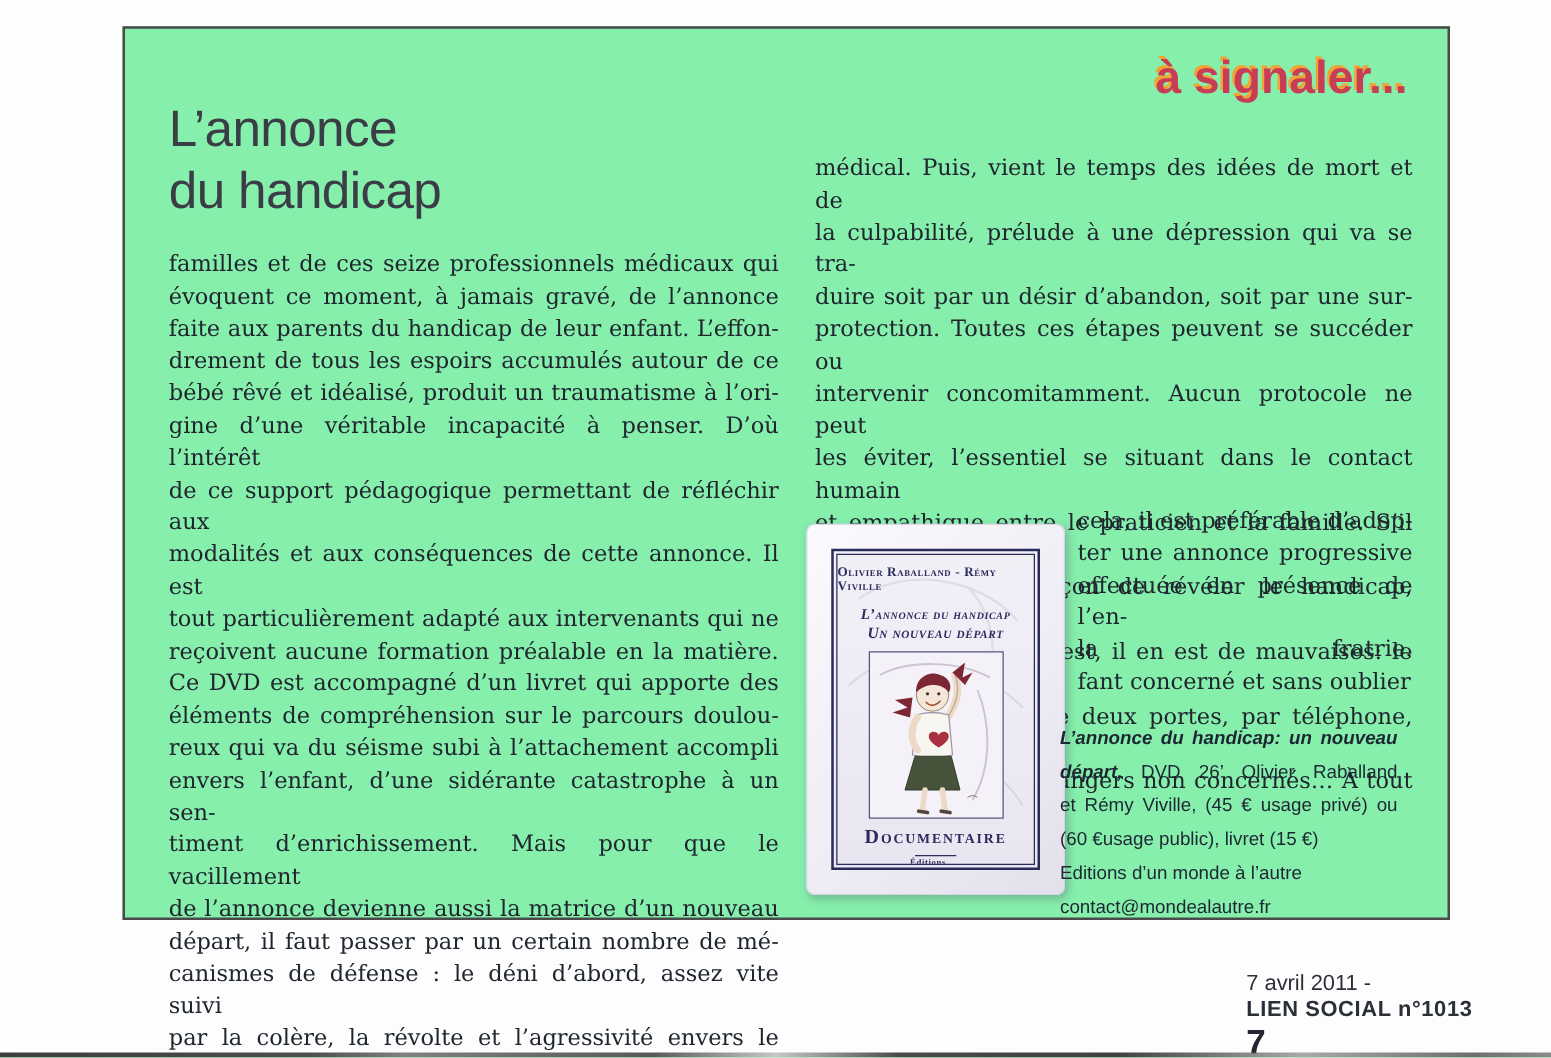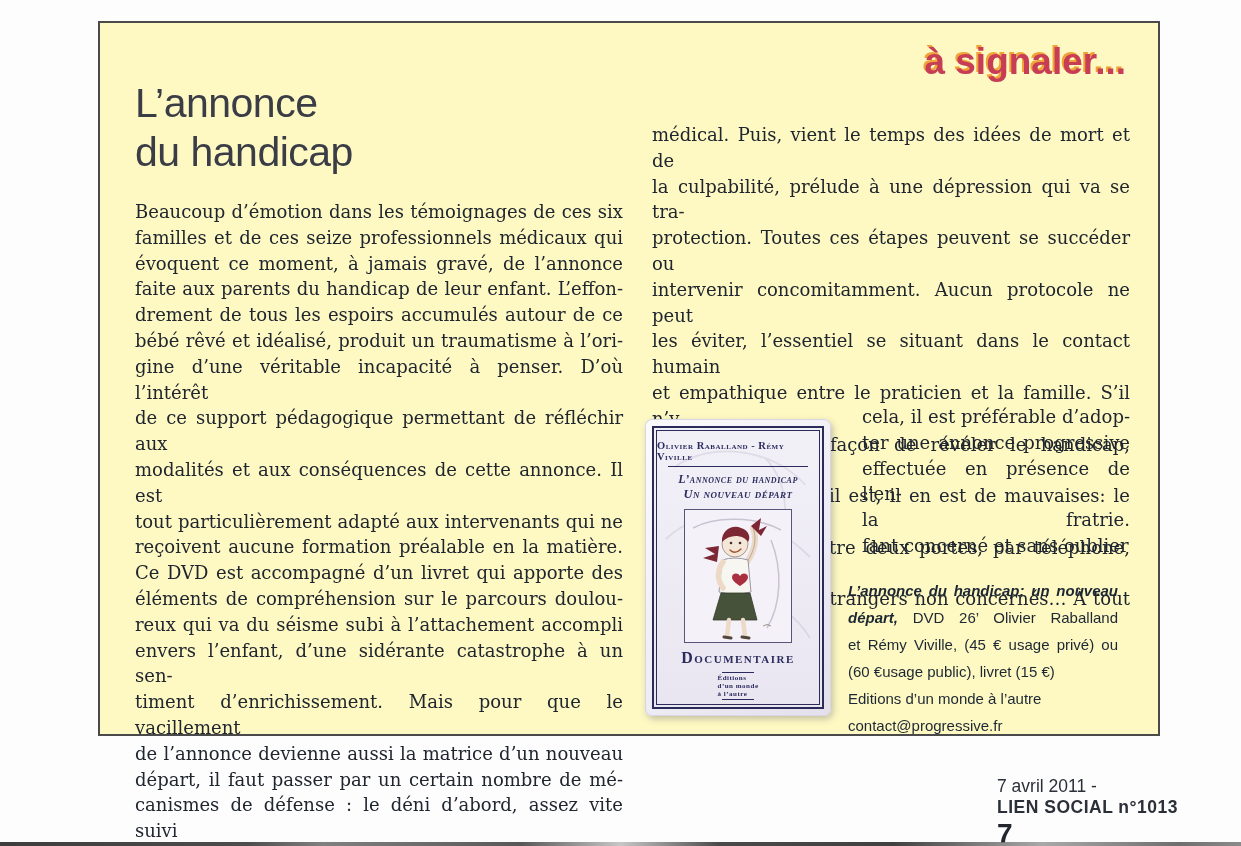--- a/index.html
+++ b/index.html
@@ -4,21 +4,21 @@
 <style>
   html,body{margin:0;padding:0;}
   body{
     width:1241px;height:846px;position:relative;overflow:hidden;
     background:#fdfdfd;
     font-family:"Liberation Sans",sans-serif;
   }
   
   .panel{
     position:absolute;left:98px;top:21px;width:1062px;height:715px;
-    background:#fef9c3;
+    background:#86efac;
     border:2px solid #4a4a4a;
     box-sizing:border-box;
   }
   
   .signal{
     position:absolute;top:18px;right:32px;
     font-family:"Liberation Sans",sans-serif;
     font-size:37px;font-weight:600;letter-spacing:0px;
     color:#c63d55;
     text-shadow:-2px -2px 0 #f0a336;
@@ -36,26 +36,26 @@
     font-family:"DejaVu Serif","Liberation Serif",serif;
     font-size:18px;line-height:25.8px;color:#20262f;
   }
   .col-left{left:35px;top:176px;width:488px;}
   .col-right{left:552px;top:99px;width:478px;}
   .wrapblock{left:762px;top:381px;width:268px;}
   .tline{text-align:justify;text-align-last:justify;}
   .wrapblock .tline:last-child{text-align-last:left;}
   
   .dvd{
-    position:absolute;left:545px;top:396px;width:186px;height:297px;
+    position:absolute;left:545px;top:396px;width:207px;height:297px;
     background:linear-gradient(135deg,#fbfafd 0%,#efedf5 55%,#e3e0ec 100%);
     border-radius:7px;
     box-shadow:2px 3px 7px rgba(60,60,90,0.30), inset 0 0 0 1px #d9d6e3;
     box-sizing:border-box;
-    padding:7px;
+    padding:20px;
   }
   .dvd-frame{
     width:100%;height:100%;box-sizing:border-box;
     border:2px solid #2b2b5a;
     padding:2px;
     background:linear-gradient(180deg,#f2f0f7,#e9e6f1);
   }
   .dvd-frame-inner{
     width:100%;height:100%;box-sizing:border-box;
     border:1px solid #2b2b5a;
@@ -111,21 +111,20 @@
 <div class="panel">
 
   <div class="signal">à signaler...</div>
 
   <div class="title">
     <div>L’annonce</div>
     <div>du handicap</div>
   </div>
 
   <div class="textcol col-left">
-      <div class="tline">Beaucoup d’émotion dans les témoignages de ces six</div>
       <div class="tline">familles et de ces seize professionnels médicaux qui</div>
       <div class="tline">évoquent ce moment, à jamais gravé, de l’annonce</div>
       <div class="tline">faite aux parents du handicap de leur enfant. L’effon-</div>
       <div class="tline">drement de tous les espoirs accumulés autour de ce</div>
       <div class="tline">bébé rêvé et idéalisé, produit un traumatisme à l’ori-</div>
       <div class="tline">gine d’une véritable incapacité à penser. D’où l’intérêt</div>
       <div class="tline">de ce support pédagogique permettant de réfléchir aux</div>
       <div class="tline">modalités et aux conséquences de cette annonce. Il est</div>
       <div class="tline">tout particulièrement adapté aux intervenants qui ne</div>
       <div class="tline">reçoivent aucune formation préalable en la matière.</div>
@@ -136,20 +135,21 @@
       <div class="tline">timent d’enrichissement. Mais pour que le vacillement</div>
       <div class="tline">de l’annonce devienne aussi la matrice d’un nouveau</div>
       <div class="tline">départ, il faut passer par un certain nombre de mé-</div>
       <div class="tline">canismes de défense : le déni d’abord, assez vite suivi</div>
       <div class="tline">par la colère, la révolte et l’agressivité envers le corps</div>
     </div>
 
   <div class="textcol col-right">
       <div class="tline">médical. Puis, vient le temps des idées de mort et de</div>
       <div class="tline">la culpabilité, prélude à une dépression qui va se tra-</div>
+      <div class="tline">duire soit par un désir d’abandon, soit par une sur-</div>
       <div class="tline">protection. Toutes ces étapes peuvent se succéder ou</div>
       <div class="tline">intervenir concomitamment. Aucun protocole ne peut</div>
       <div class="tline">les éviter, l’essentiel se situant dans le contact humain</div>
       <div class="tline">et empathique entre le praticien et la famille. S’il n’y</div>
       <div class="tline">a pas de bonne façon de révéler le handicap, chacun</div>
       <div class="tline">faisant avec ce qu’il est, il en est de mauvaises: le faire</div>
       <div class="tline">dans l’urgence, entre deux portes, par téléphone, en</div>
       <div class="tline">présence de tiers étrangers non concernés… À tout</div>
     </div>
 
@@ -218,21 +218,21 @@
       </div>
     </div>
   </div>
 
   <div class="caption">
       <div class="cline"><span class="bi">L’annonce du handicap: un nouveau</span></div>
       <div class="cline"><span class="bi">départ,</span><span> DVD 26’ Olivier Raballand</span></div>
       <div class="cline"><span>et Rémy Viville, (45 € usage privé) ou</span></div>
       <div class="cline"><span>(60 €usage public), livret (15 €)</span></div>
       <div class="cline"><span>Editions d’un monde à l’autre</span></div>
-      <div class="cline"><span>contact@progressive.fr</span></div>
+      <div class="cline"><span>contact@mondealautre.fr</span></div>
     </div>
 
 </div>
 
 <div class="footer">
   <span>7 avril 2011 - </span>
   <span class="mag">LIEN SOCIAL n°1013</span>
   <span class="pagenum">7</span>
 </div>
 

